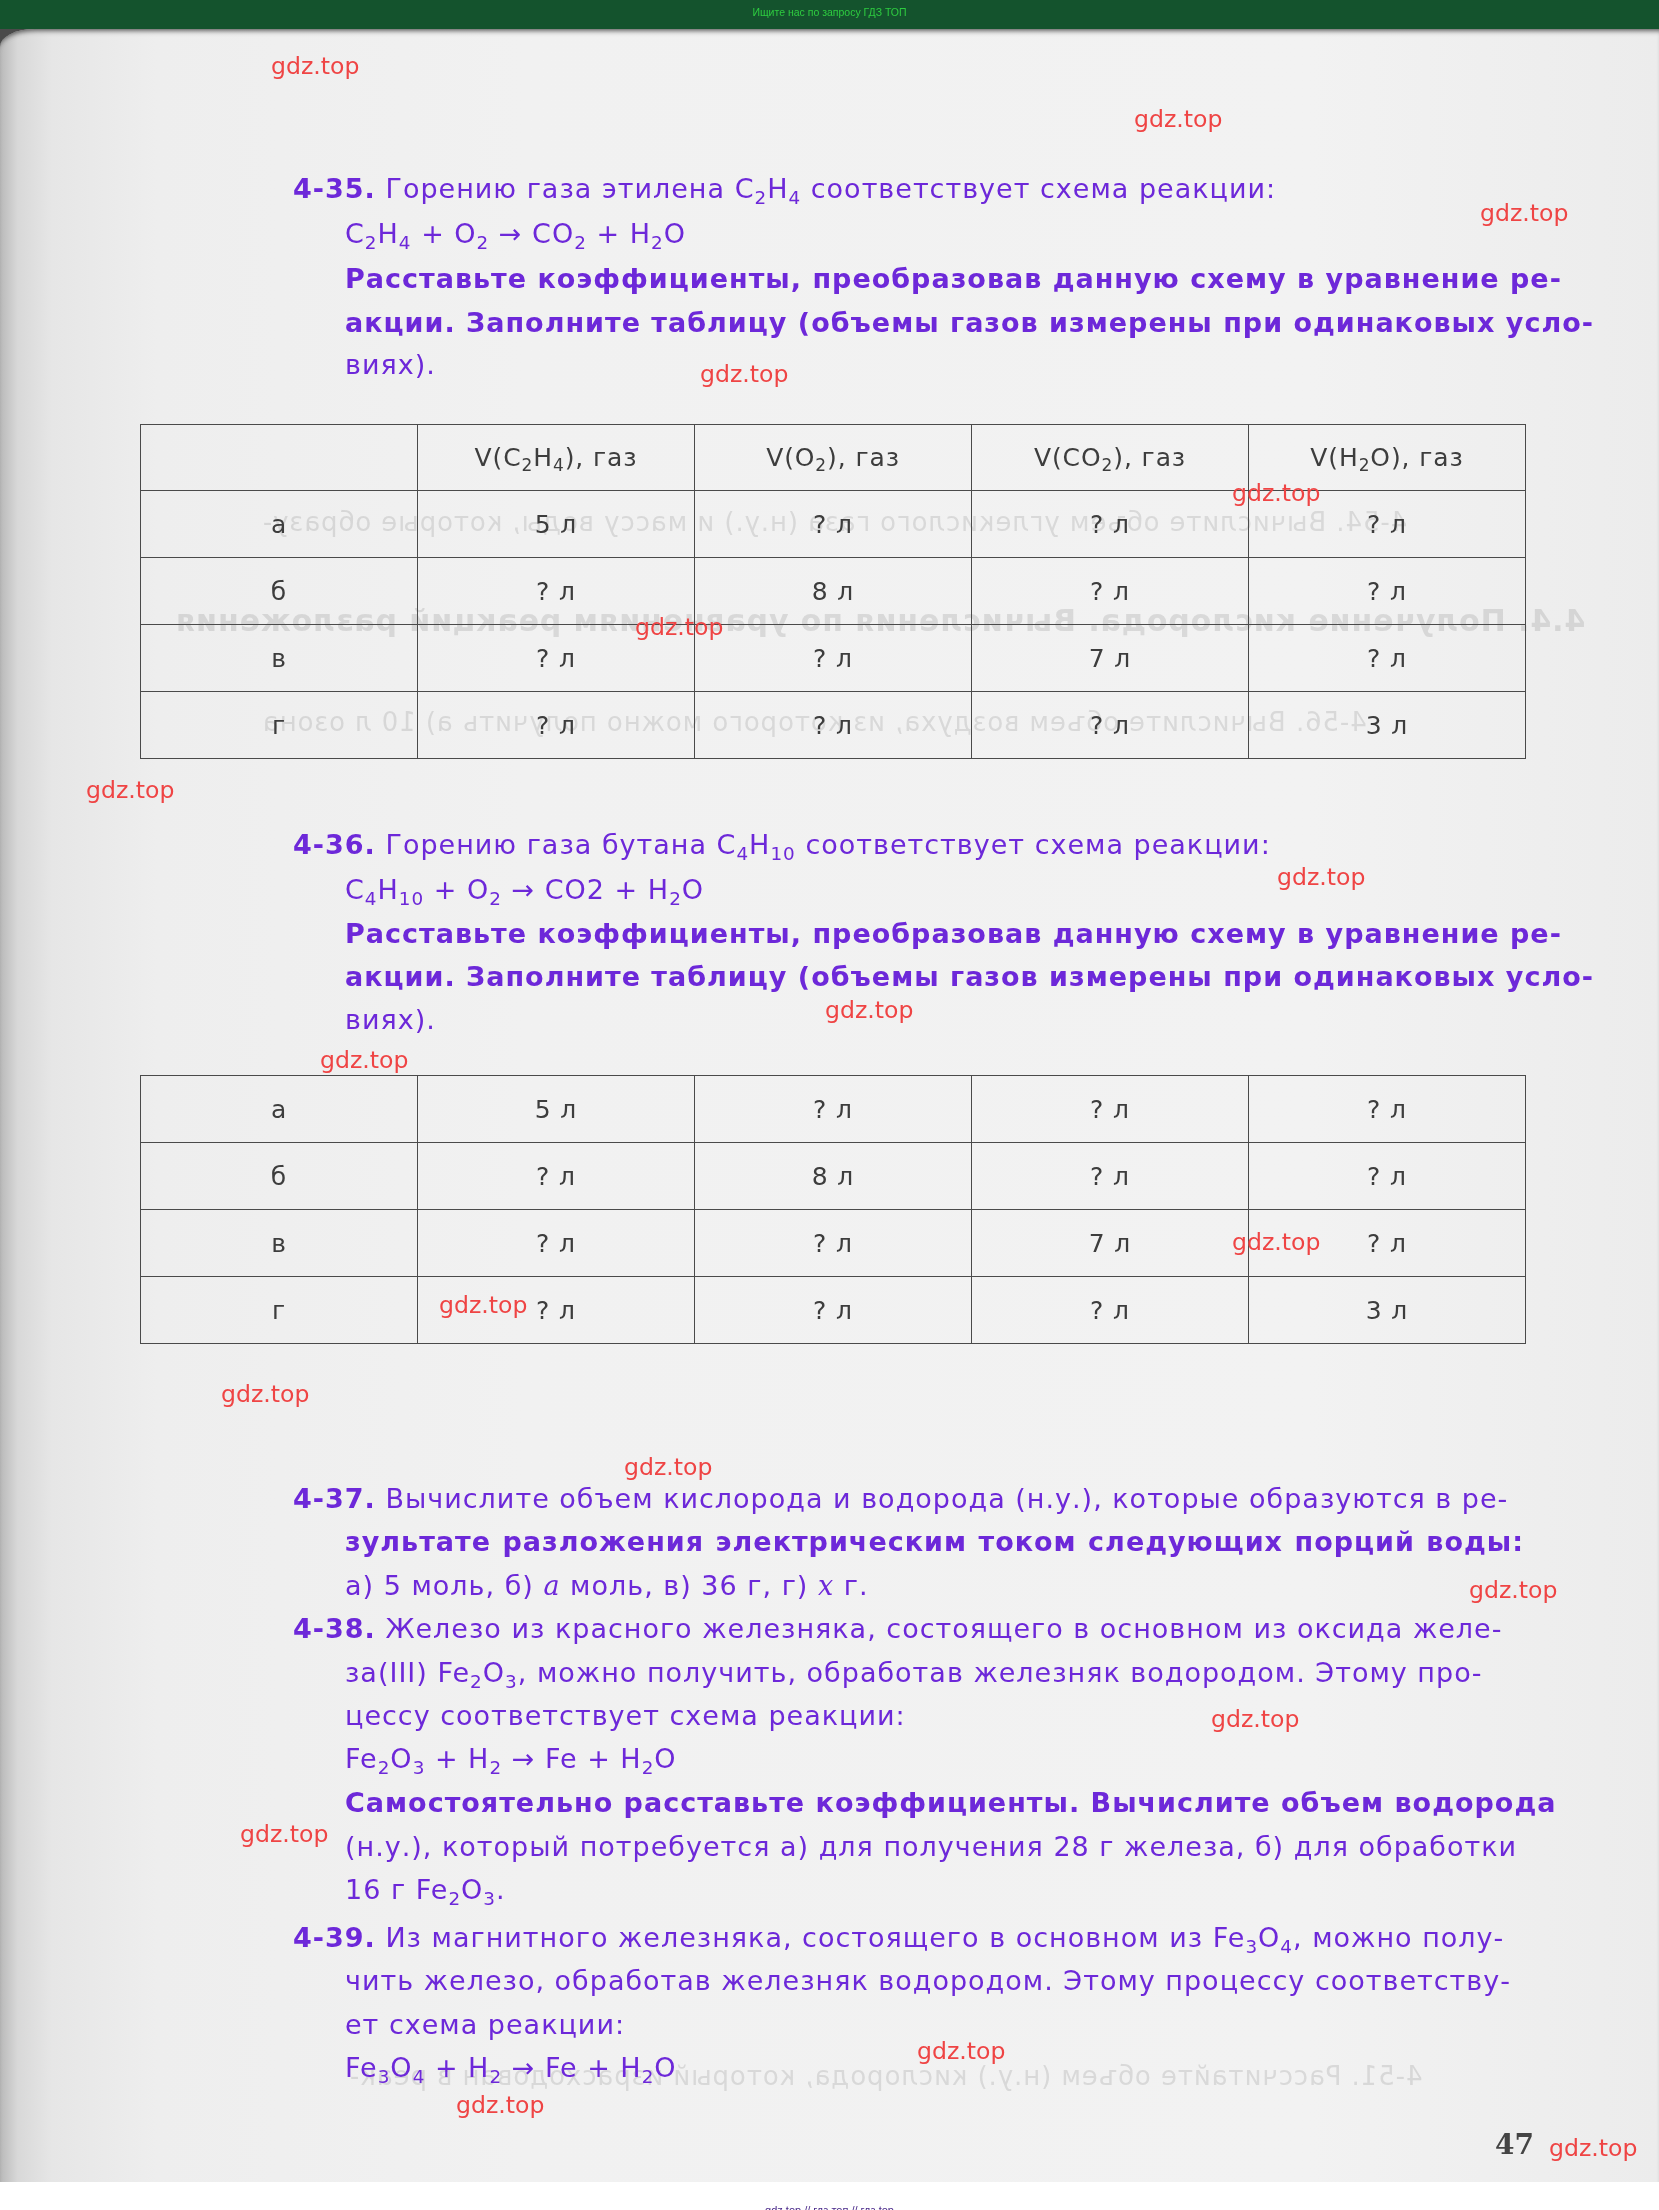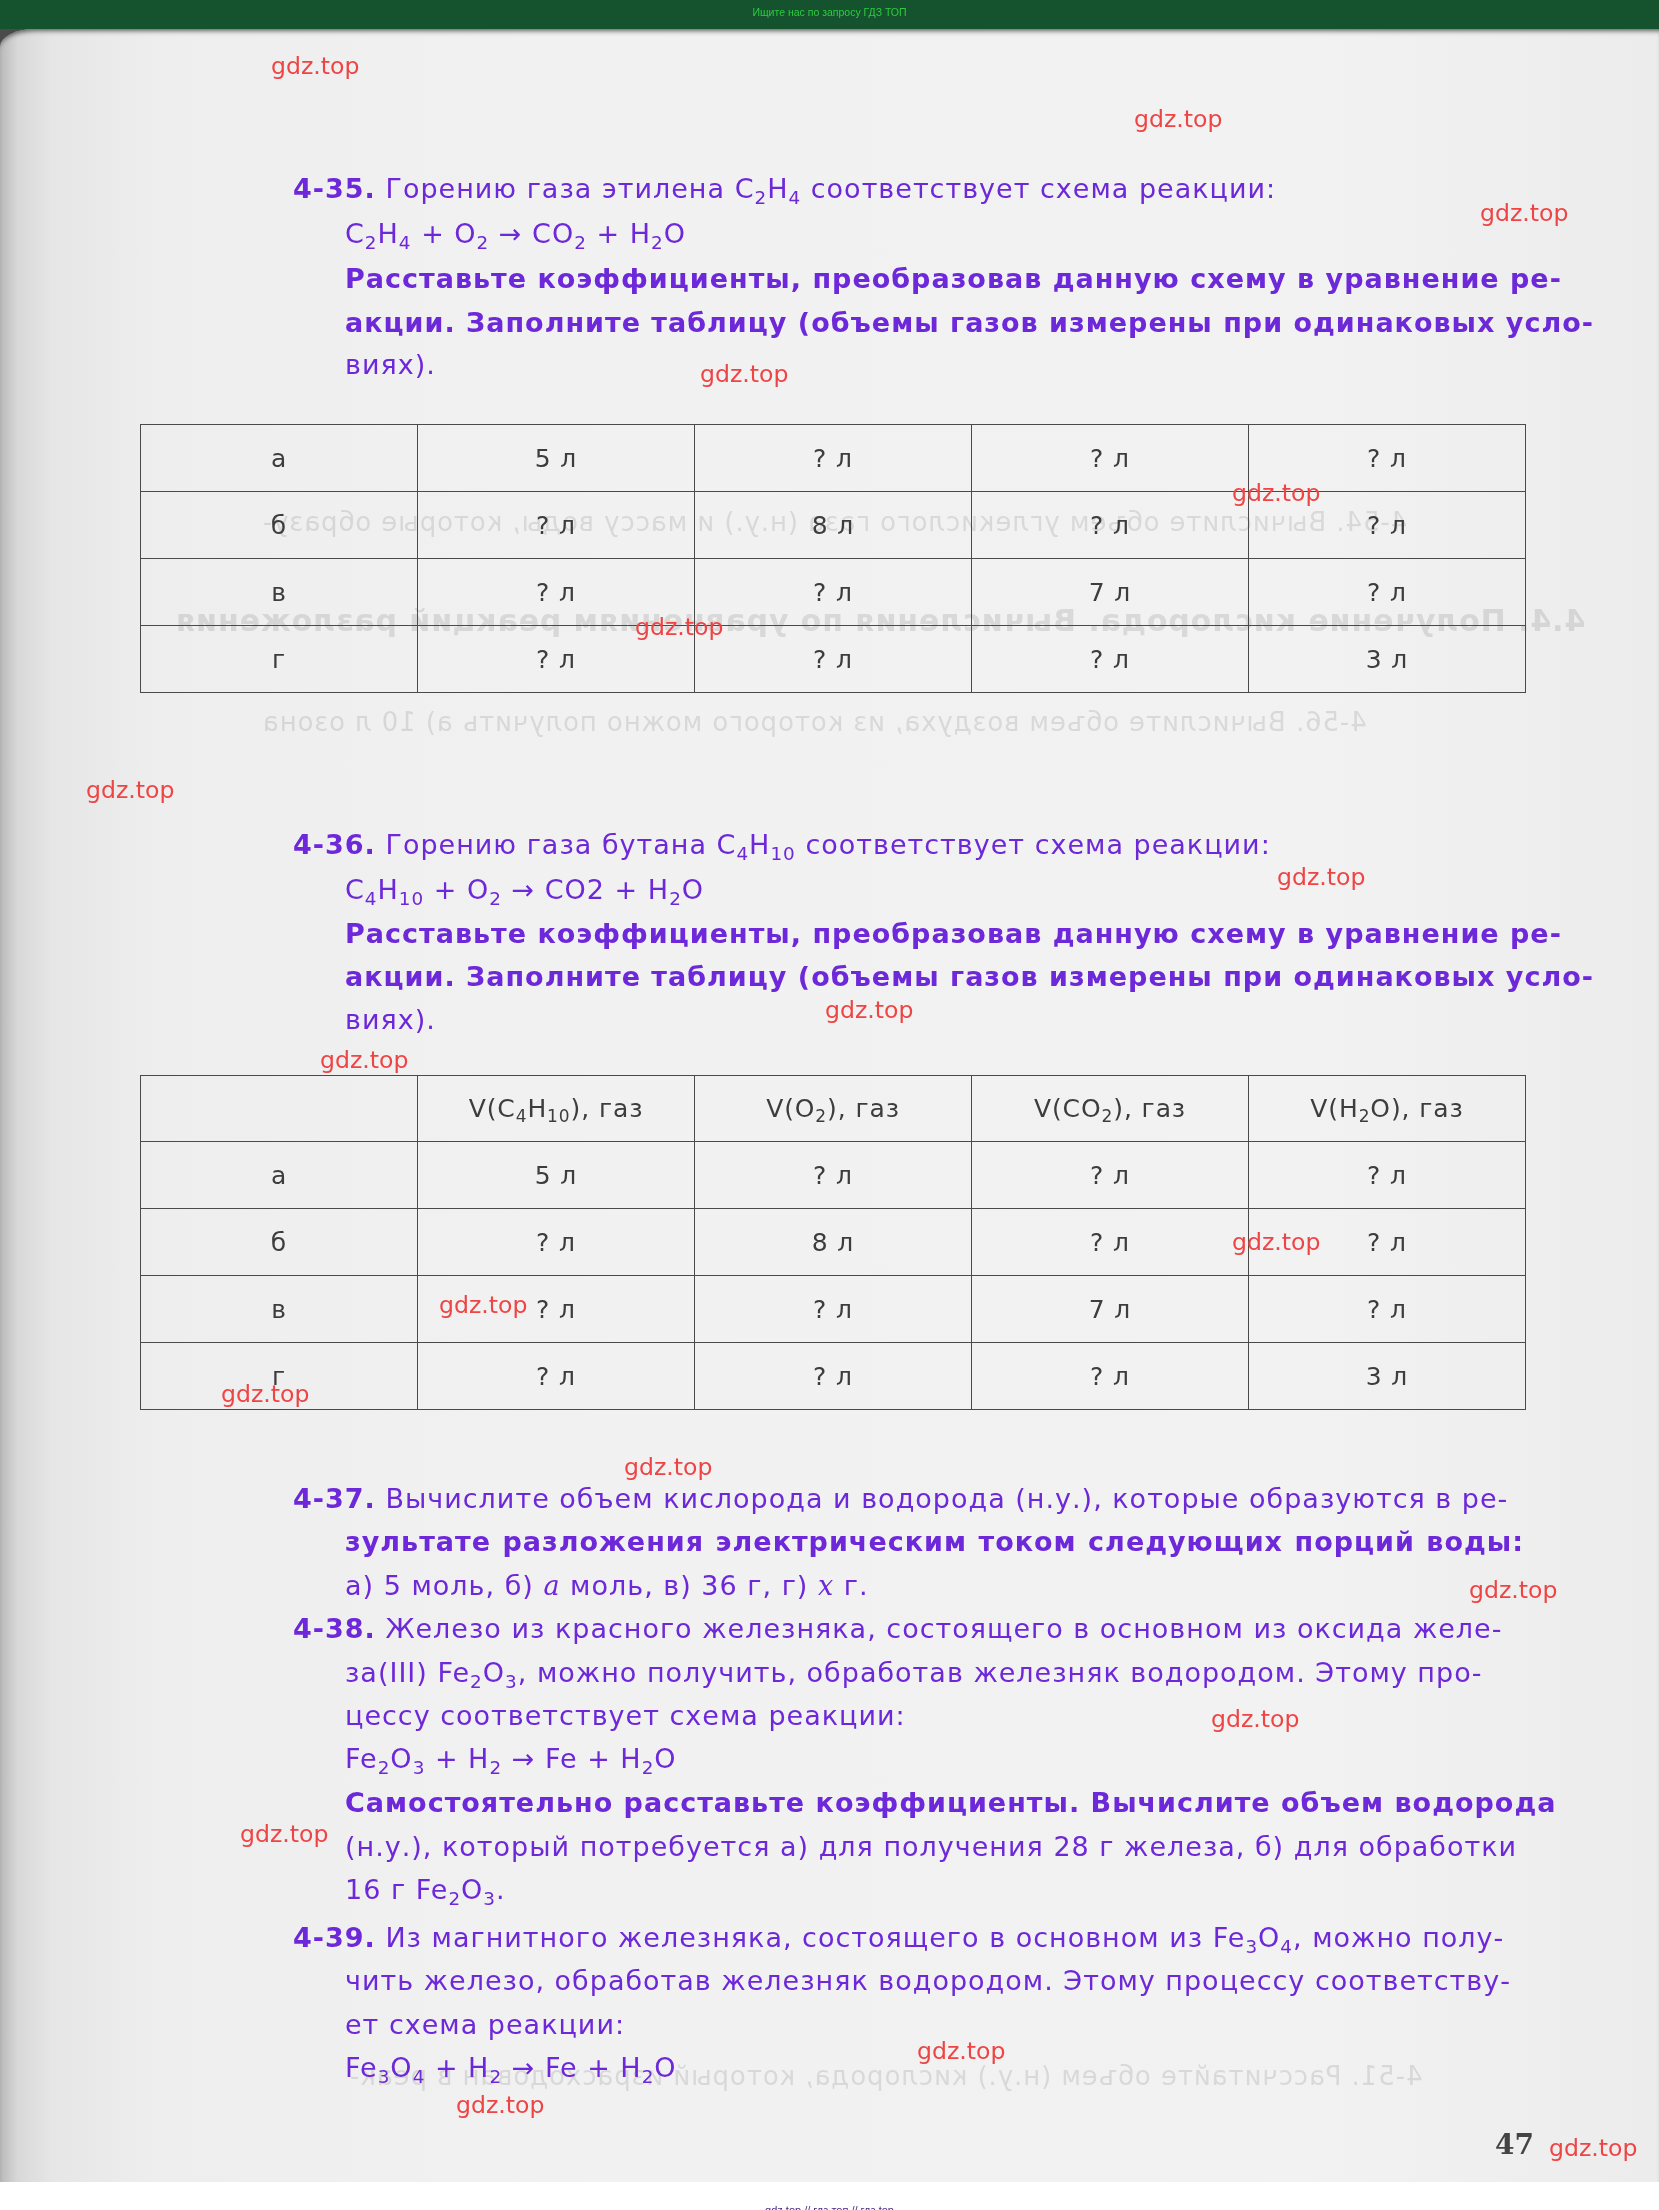--- a/index.html
+++ b/index.html
@@ -81,20 +81,27 @@
   <span class="num" style="font-weight:bold;">4-35.</span>
   <span>Горению газа этилена C<sub>2</sub>H<sub>4</sub> соответствует схема реакции:</span>
 </div>
 <div class="txt" style="left:345px; top:218px;">C<sub>2</sub>H<sub>4</sub> + O<sub>2</sub> → CO<sub>2</sub> + H<sub>2</sub>O</div>
 <div class="txt just" style="left:345px; top:263px; width:1179px;">Расставьте коэффициенты, преобразовав данную схему в уравнение ре-</div>
 <div class="txt just" style="left:345px; top:307px; width:1179px;">акции. Заполните таблицу (объемы газов измерены при одинаковых усло-</div>
 <div class="txt" style="left:345px; top:349px;">виях).</div>
 
 <table class="gas" style="top:424px;">
   <tbody>
+      <tr class="hdr">
+        <td></td>
+        <td>V(C<sub>2</sub>H<sub>4</sub>), газ</td>
+        <td>V(O<sub>2</sub>), газ</td>
+        <td>V(CO<sub>2</sub>), газ</td>
+        <td>V(H<sub>2</sub>O), газ</td>
+      </tr>
       <tr>
         <td>а</td>
         <td>5 л</td>
         <td>? л</td>
         <td>? л</td>
         <td>? л</td>
       </tr>
       <tr>
         <td>б</td>
         <td>? л</td>
@@ -123,27 +130,20 @@
   <span class="num" style="font-weight:bold;">4-36.</span>
   <span>Горению газа бутана C<sub>4</sub>H<sub>10</sub> соответствует схема реакции:</span>
 </div>
 <div class="txt" style="left:345px; top:874px;">C<sub>4</sub>H<sub>10</sub> + O<sub>2</sub> → CO2 + H<sub>2</sub>O</div>
 <div class="txt just" style="left:345px; top:918px; width:1179px;">Расставьте коэффициенты, преобразовав данную схему в уравнение ре-</div>
 <div class="txt just" style="left:345px; top:961px; width:1179px;">акции. Заполните таблицу (объемы газов измерены при одинаковых усло-</div>
 <div class="txt" style="left:345px; top:1004px;">виях).</div>
 
 <table class="gas" style="top:1075px;">
   <tbody>
-      <tr class="hdr">
-        <td></td>
-        <td>V(C<sub>4</sub>H<sub>10</sub>), газ</td>
-        <td>V(O<sub>2</sub>), газ</td>
-        <td>V(CO<sub>2</sub>), газ</td>
-        <td>V(H<sub>2</sub>O), газ</td>
-      </tr>
       <tr>
         <td>а</td>
         <td>5 л</td>
         <td>? л</td>
         <td>? л</td>
         <td>? л</td>
       </tr>
       <tr>
         <td>б</td>
         <td>? л</td>

